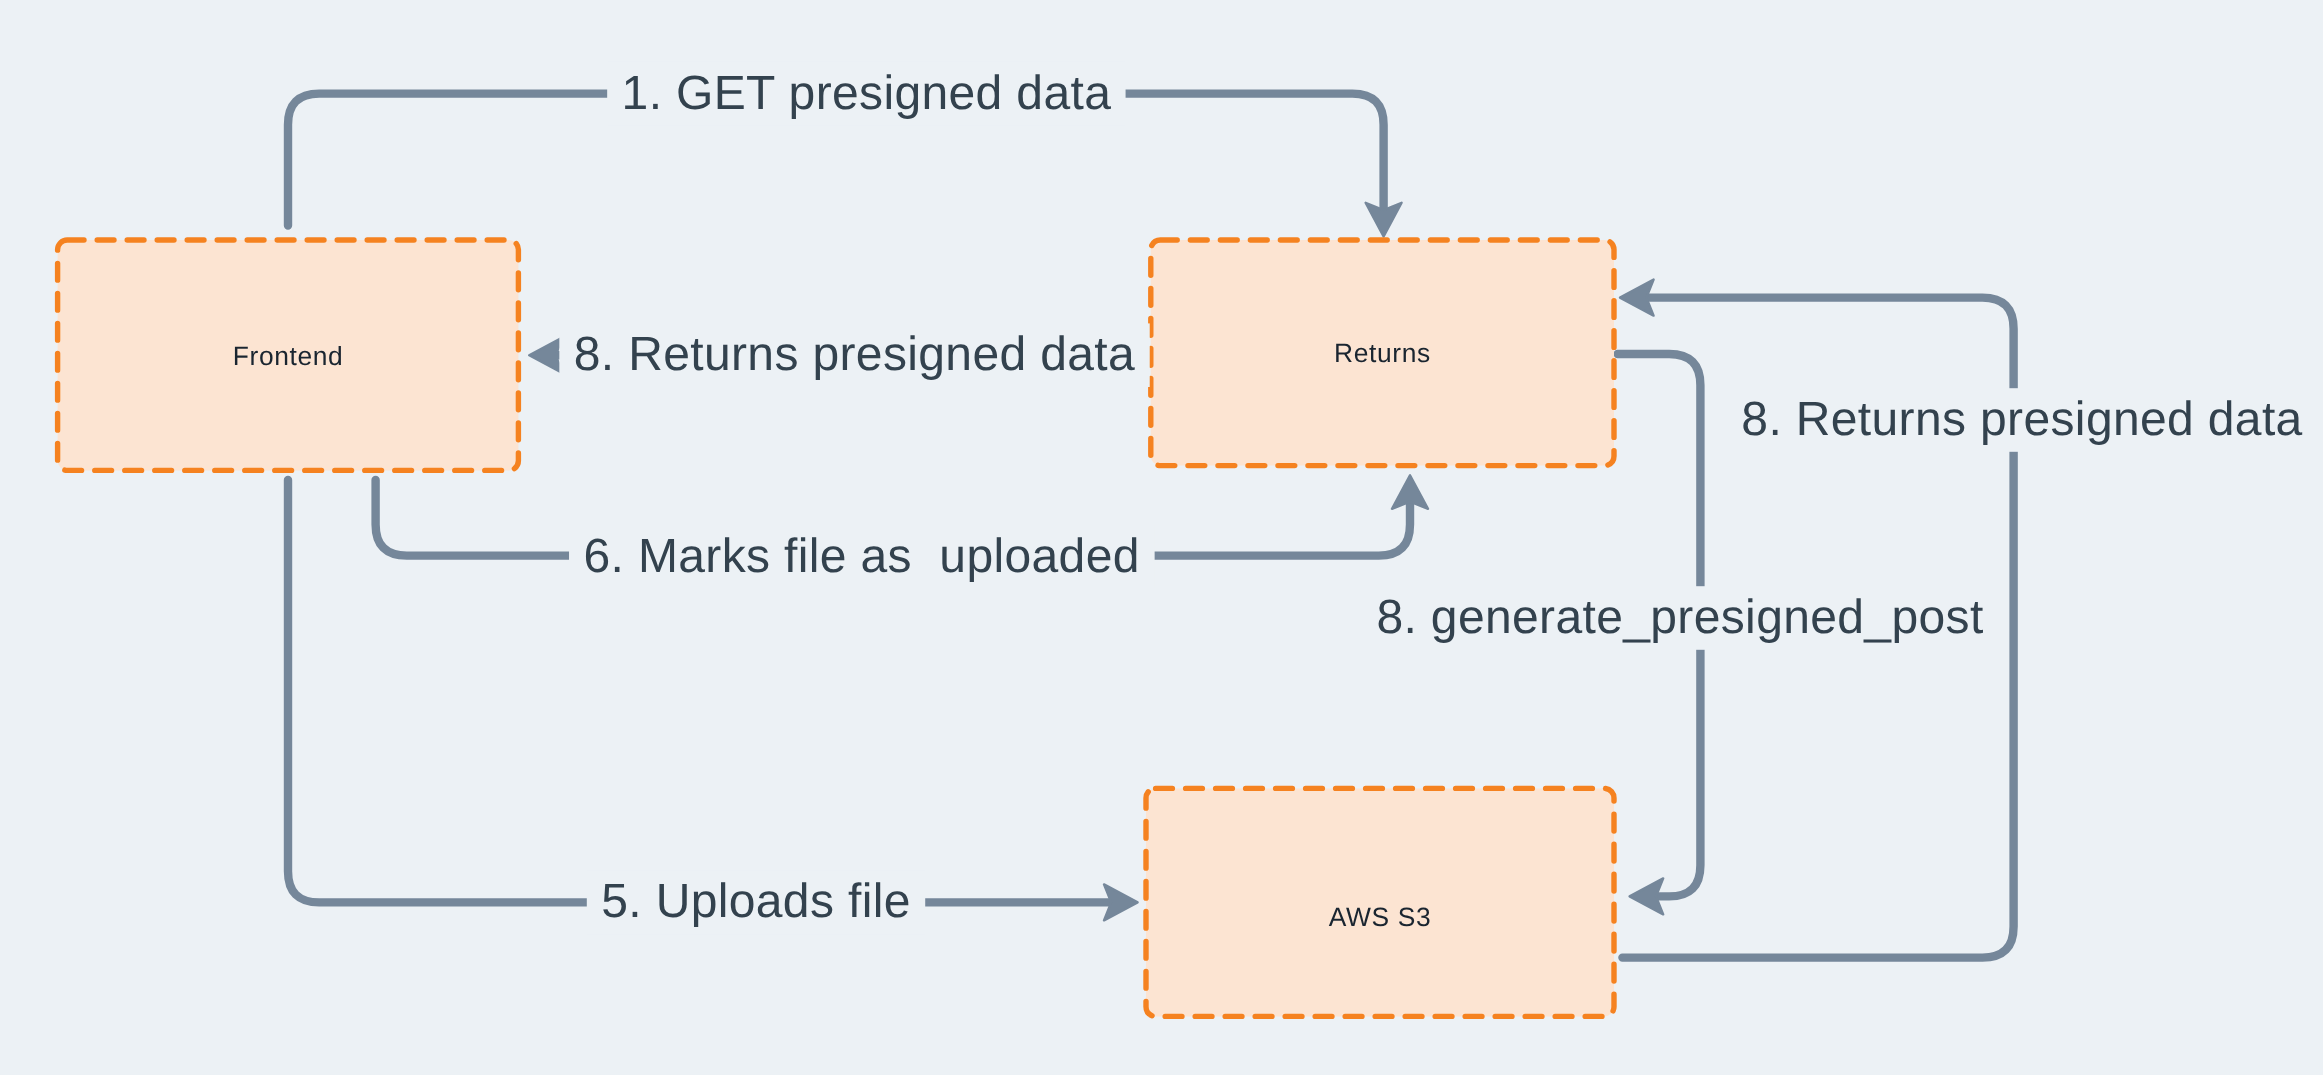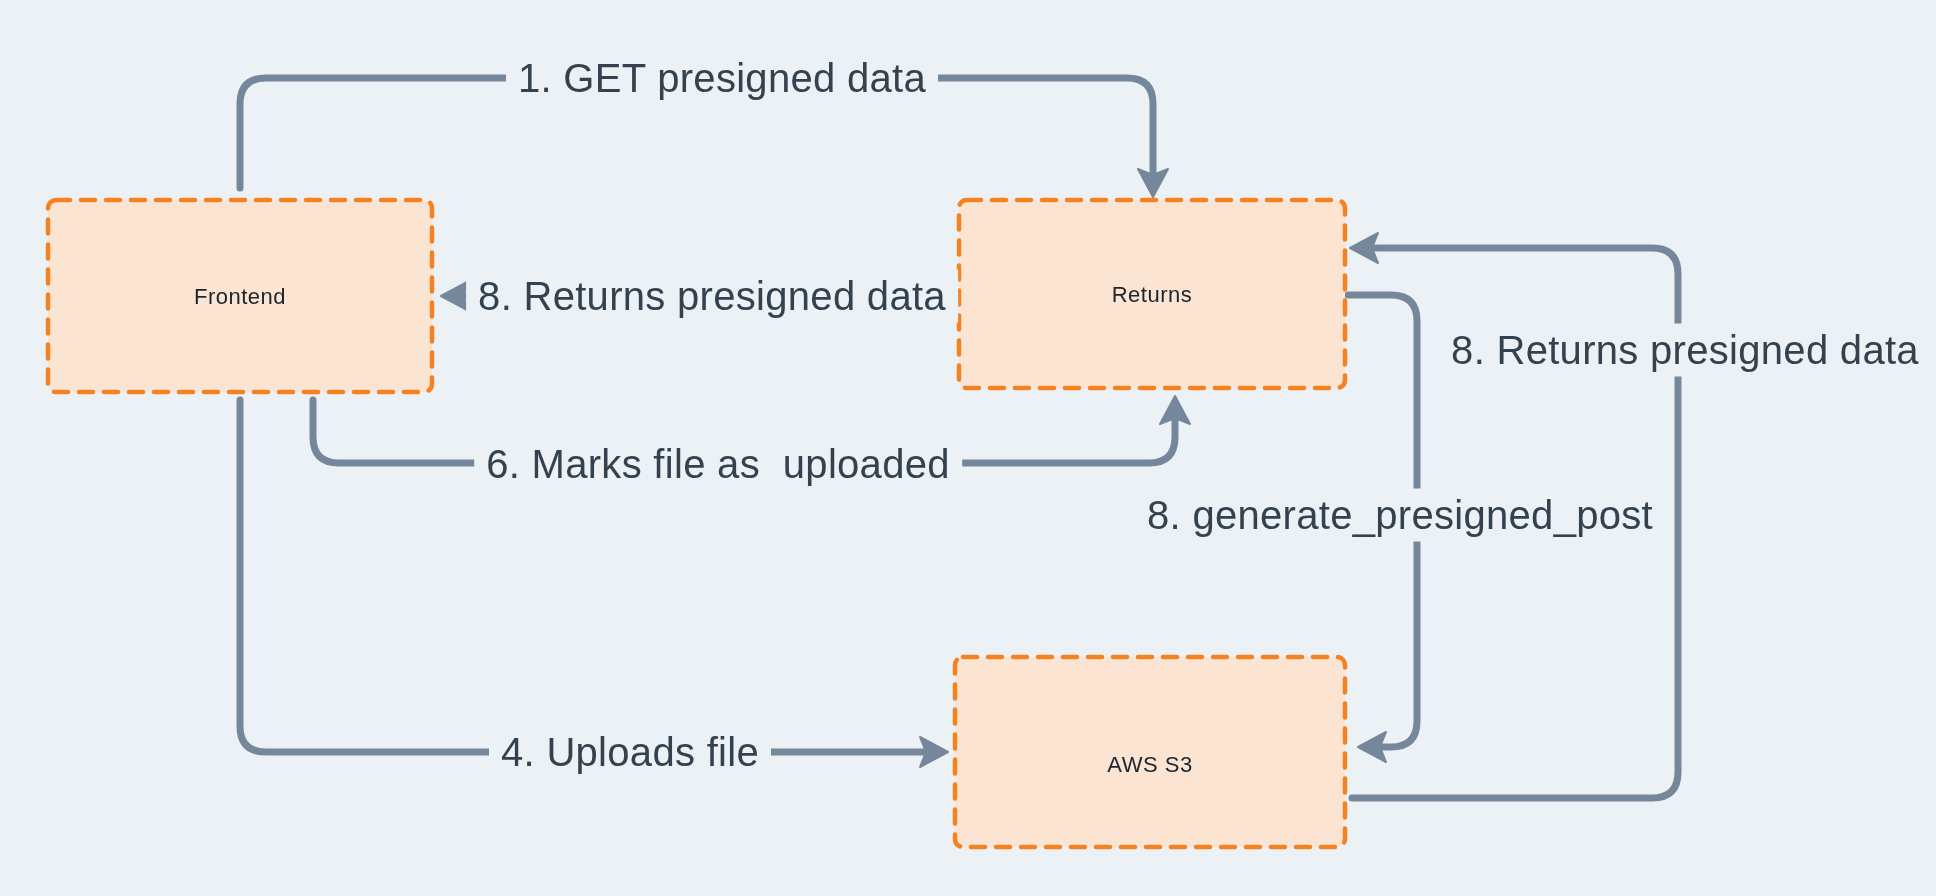--- a/index.html
+++ b/index.html
@@ -78,16 +78,16 @@
   </svg>
 
   <div class="node-label" style="left:240px;top:297px">Frontend</div>
   <div class="node-label" style="left:1152px;top:295px">Returns</div>
   <div class="node-label" style="left:1150px;top:765px">AWS S3</div>
 
   <div class="edge-label" style="left:722px;top:78px">1. GET presigned data</div>
   <div class="edge-label" style="left:1400px;top:515px">8. generate_presigned_post</div>
   <div class="edge-label" style="left:1685px;top:350px">8. Returns presigned data</div>
   <div class="edge-label" style="left:712px;top:296px">8. Returns presigned data</div>
-  <div class="edge-label" style="left:630px;top:752px">4. Uploads file</div>
+  <div class="edge-label" style="left:630px;top:752px">5. Uploads file</div>
   <div class="edge-label" style="left:718px;top:464px">6. Marks file as  uploaded</div>
 
 </div>
 
 </body></html>

